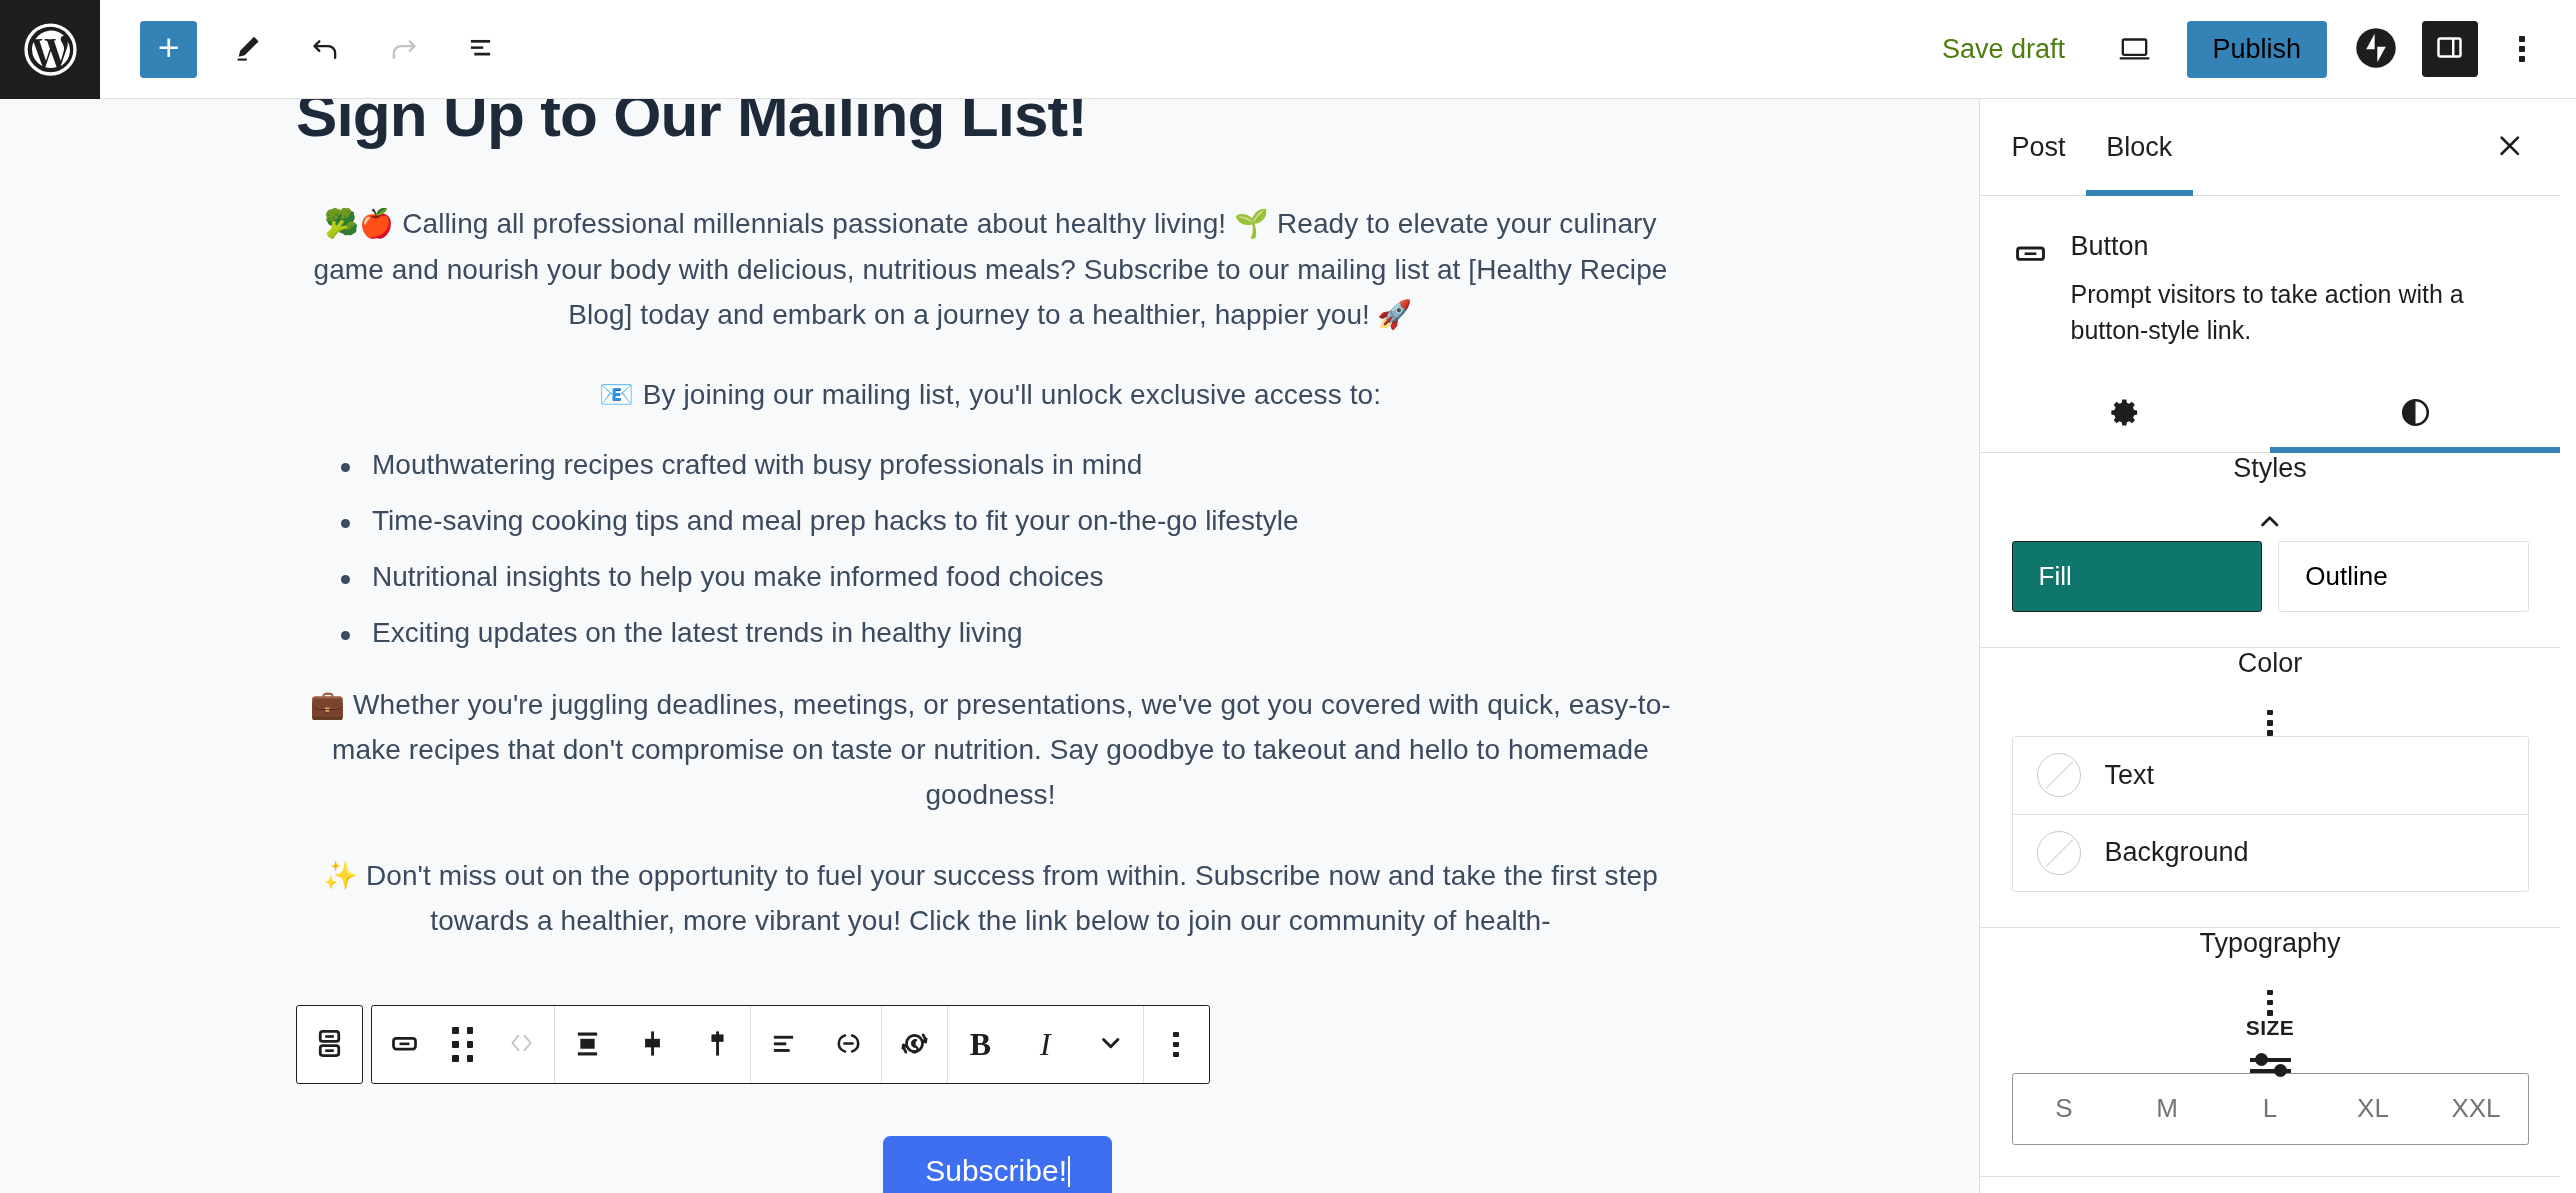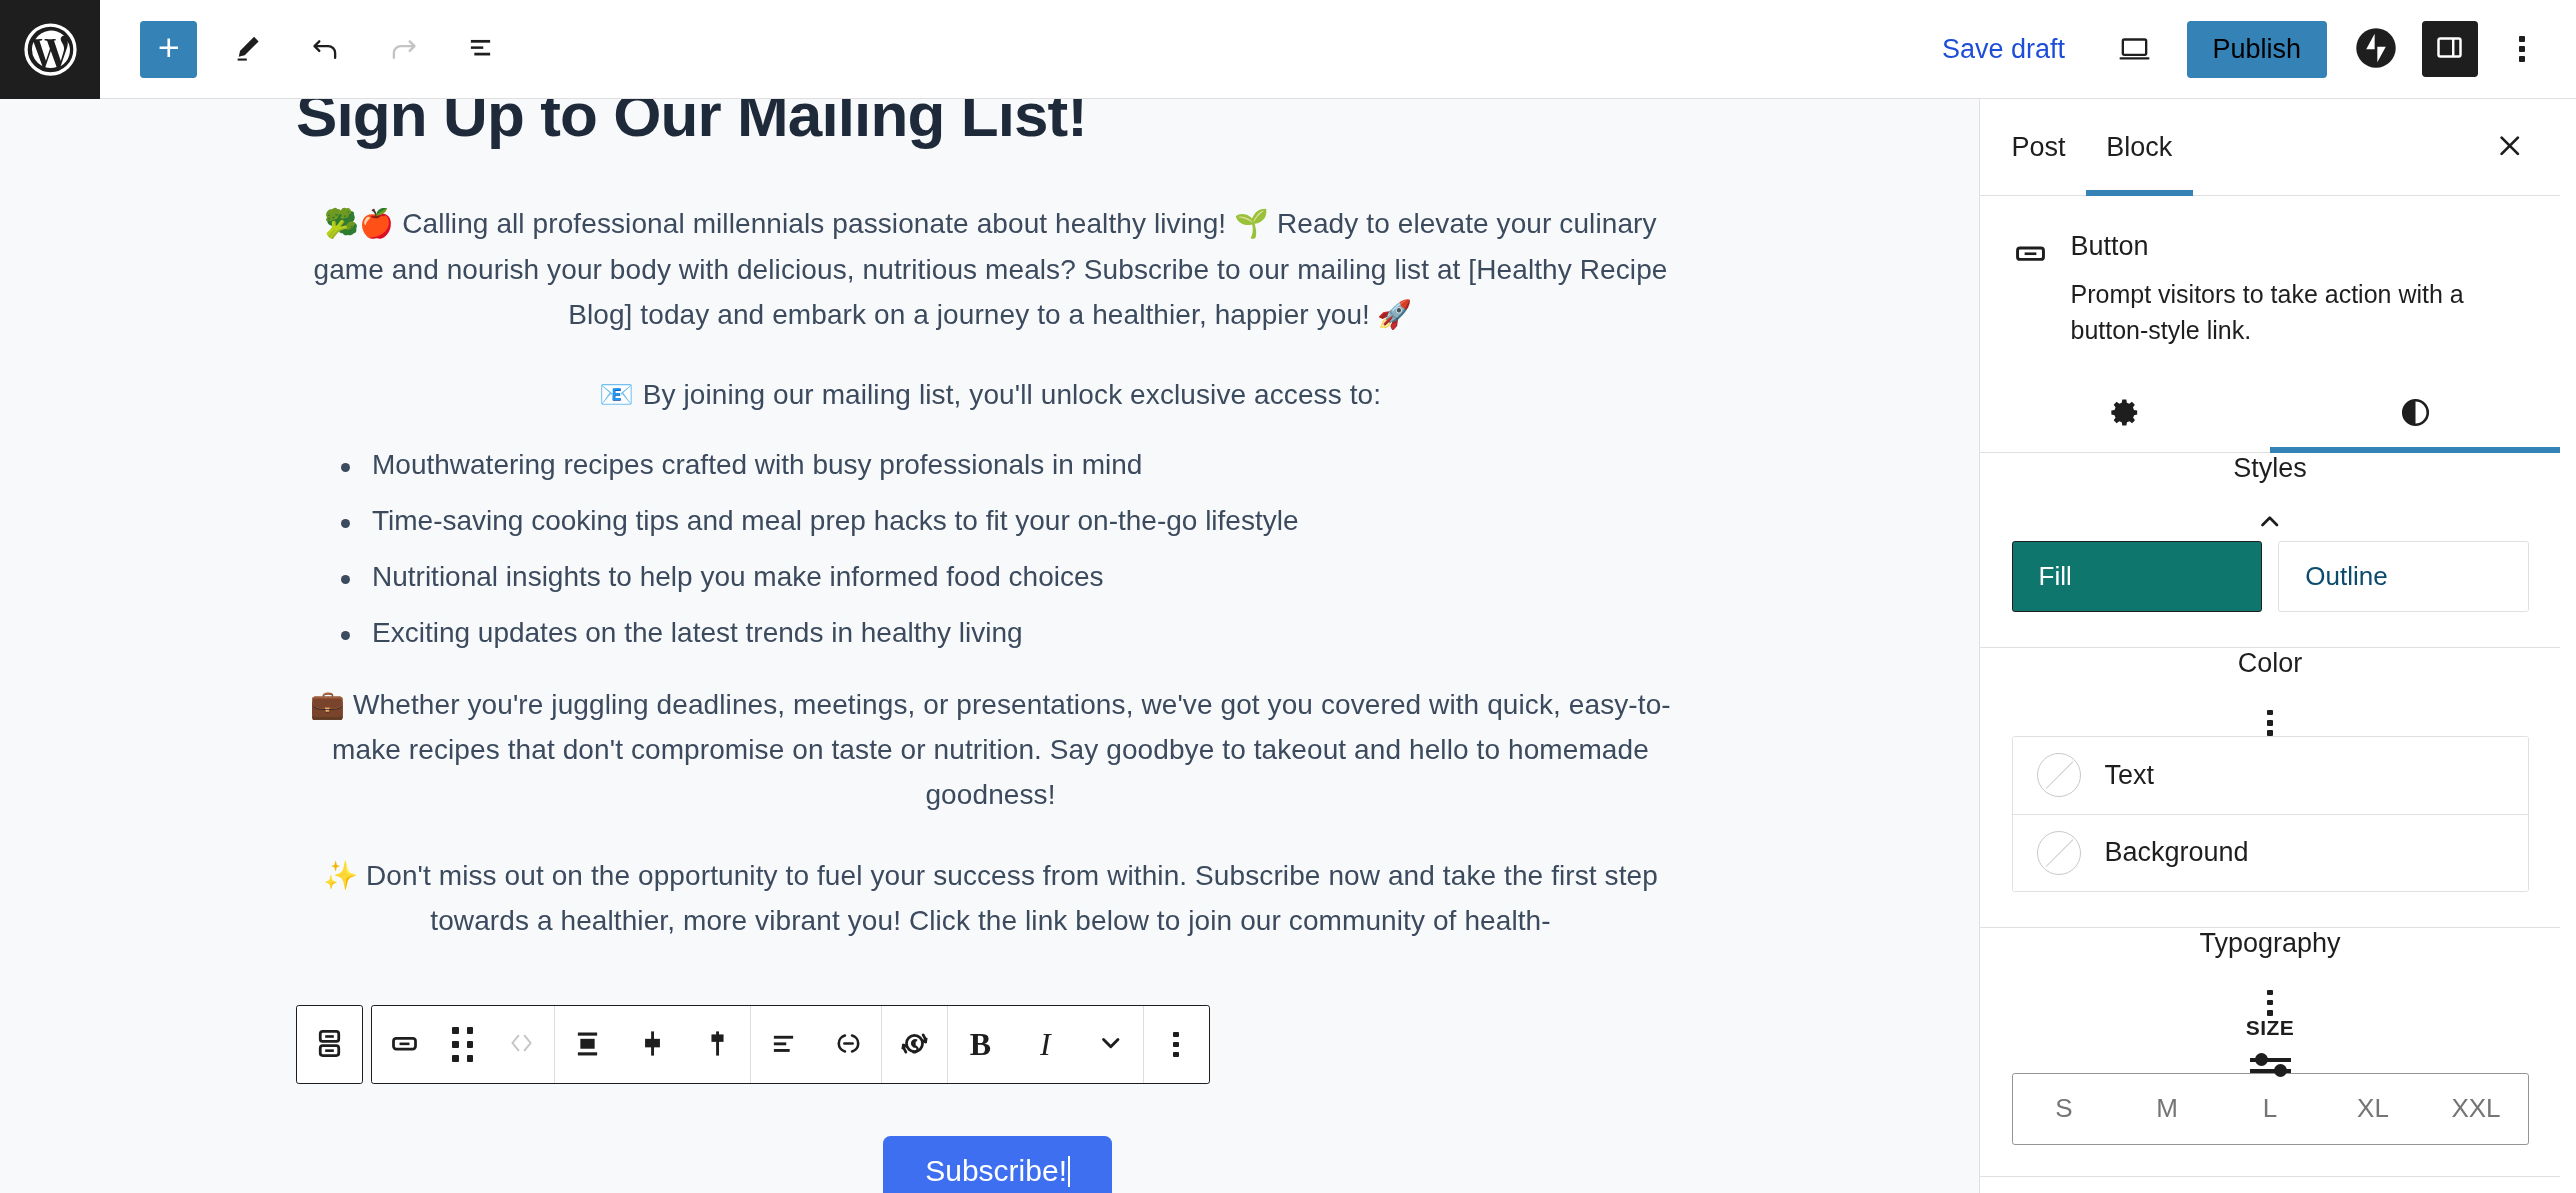--- a/index.html
+++ b/index.html
@@ -50,21 +50,21 @@
   .tool-btn.redo   { margin-right: 16.7px; }
 
   .header-spacer { flex: 1 1 auto; }
 
   .header-right-tools {
     display: flex; align-items: center;
     padding-right: 28px;
     flex: 0 0 auto;
   }
   .save-draft {
-    color: #1d4ed8; font-size: 27px;
+    color: #4d7c0f; font-size: 27px;
     padding: 9.3px 18.5px; cursor: pointer;
     white-space: nowrap;
     margin-right: 22px;
   }
   .view-btn {
     width: 57px; height: 57px;
     display: flex; align-items: center; justify-content: center;
     cursor: pointer; margin-right: 24px;
   }
   .publish-btn {
@@ -268,21 +268,21 @@
   .sb-divider { height: 0.9px; background: #e0e0e0; margin: 0; }
 
   .style-row { display: flex; gap: 16.7px; padding-bottom: 35px; }
   .style-opt {
     flex: 1 1 50%;
     height: 71px;
     border: 0.9px solid #e0e0e0;
     border-radius: 2.8px;
     display: flex; align-items: center;
     padding-left: 26px;
-    font-size: 26px; color: #0c4a6e;
+    font-size: 26px; color: #000000;
     cursor: pointer; background: #fff;
   }
   .style-opt.selected {
     background: #0f766e; color: #ffffff; border-color: #1e1e1e;
   }
 
   .color-list {
     border: 0.9px solid #e0e0e0;
     border-radius: 2.8px;
     overflow: hidden;

